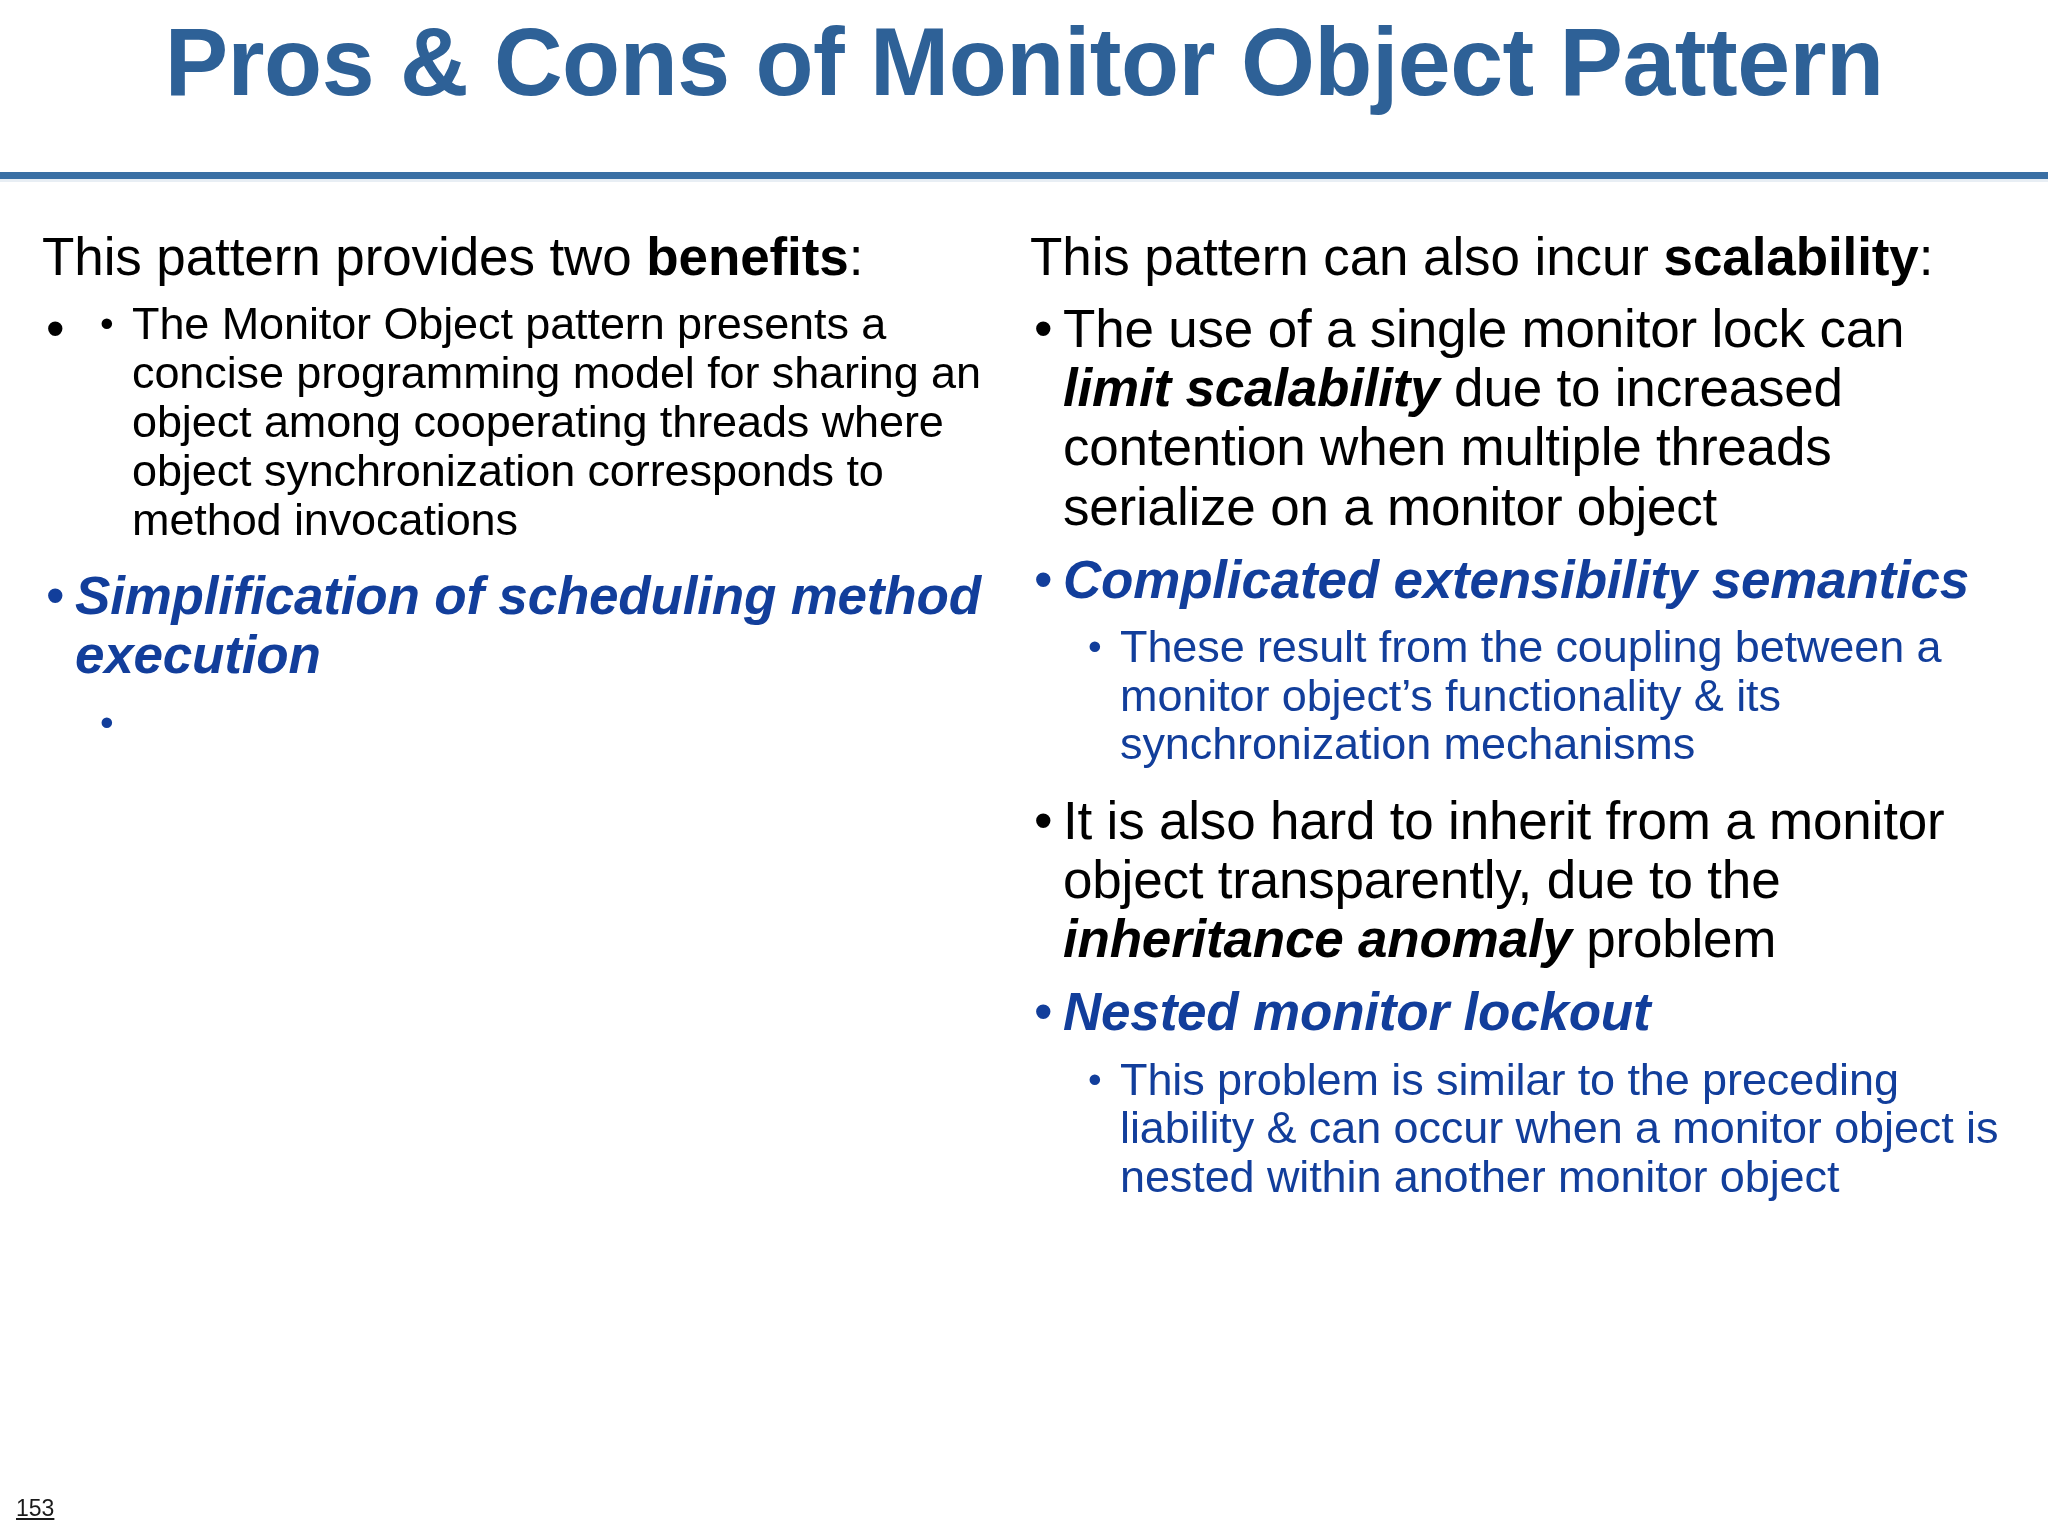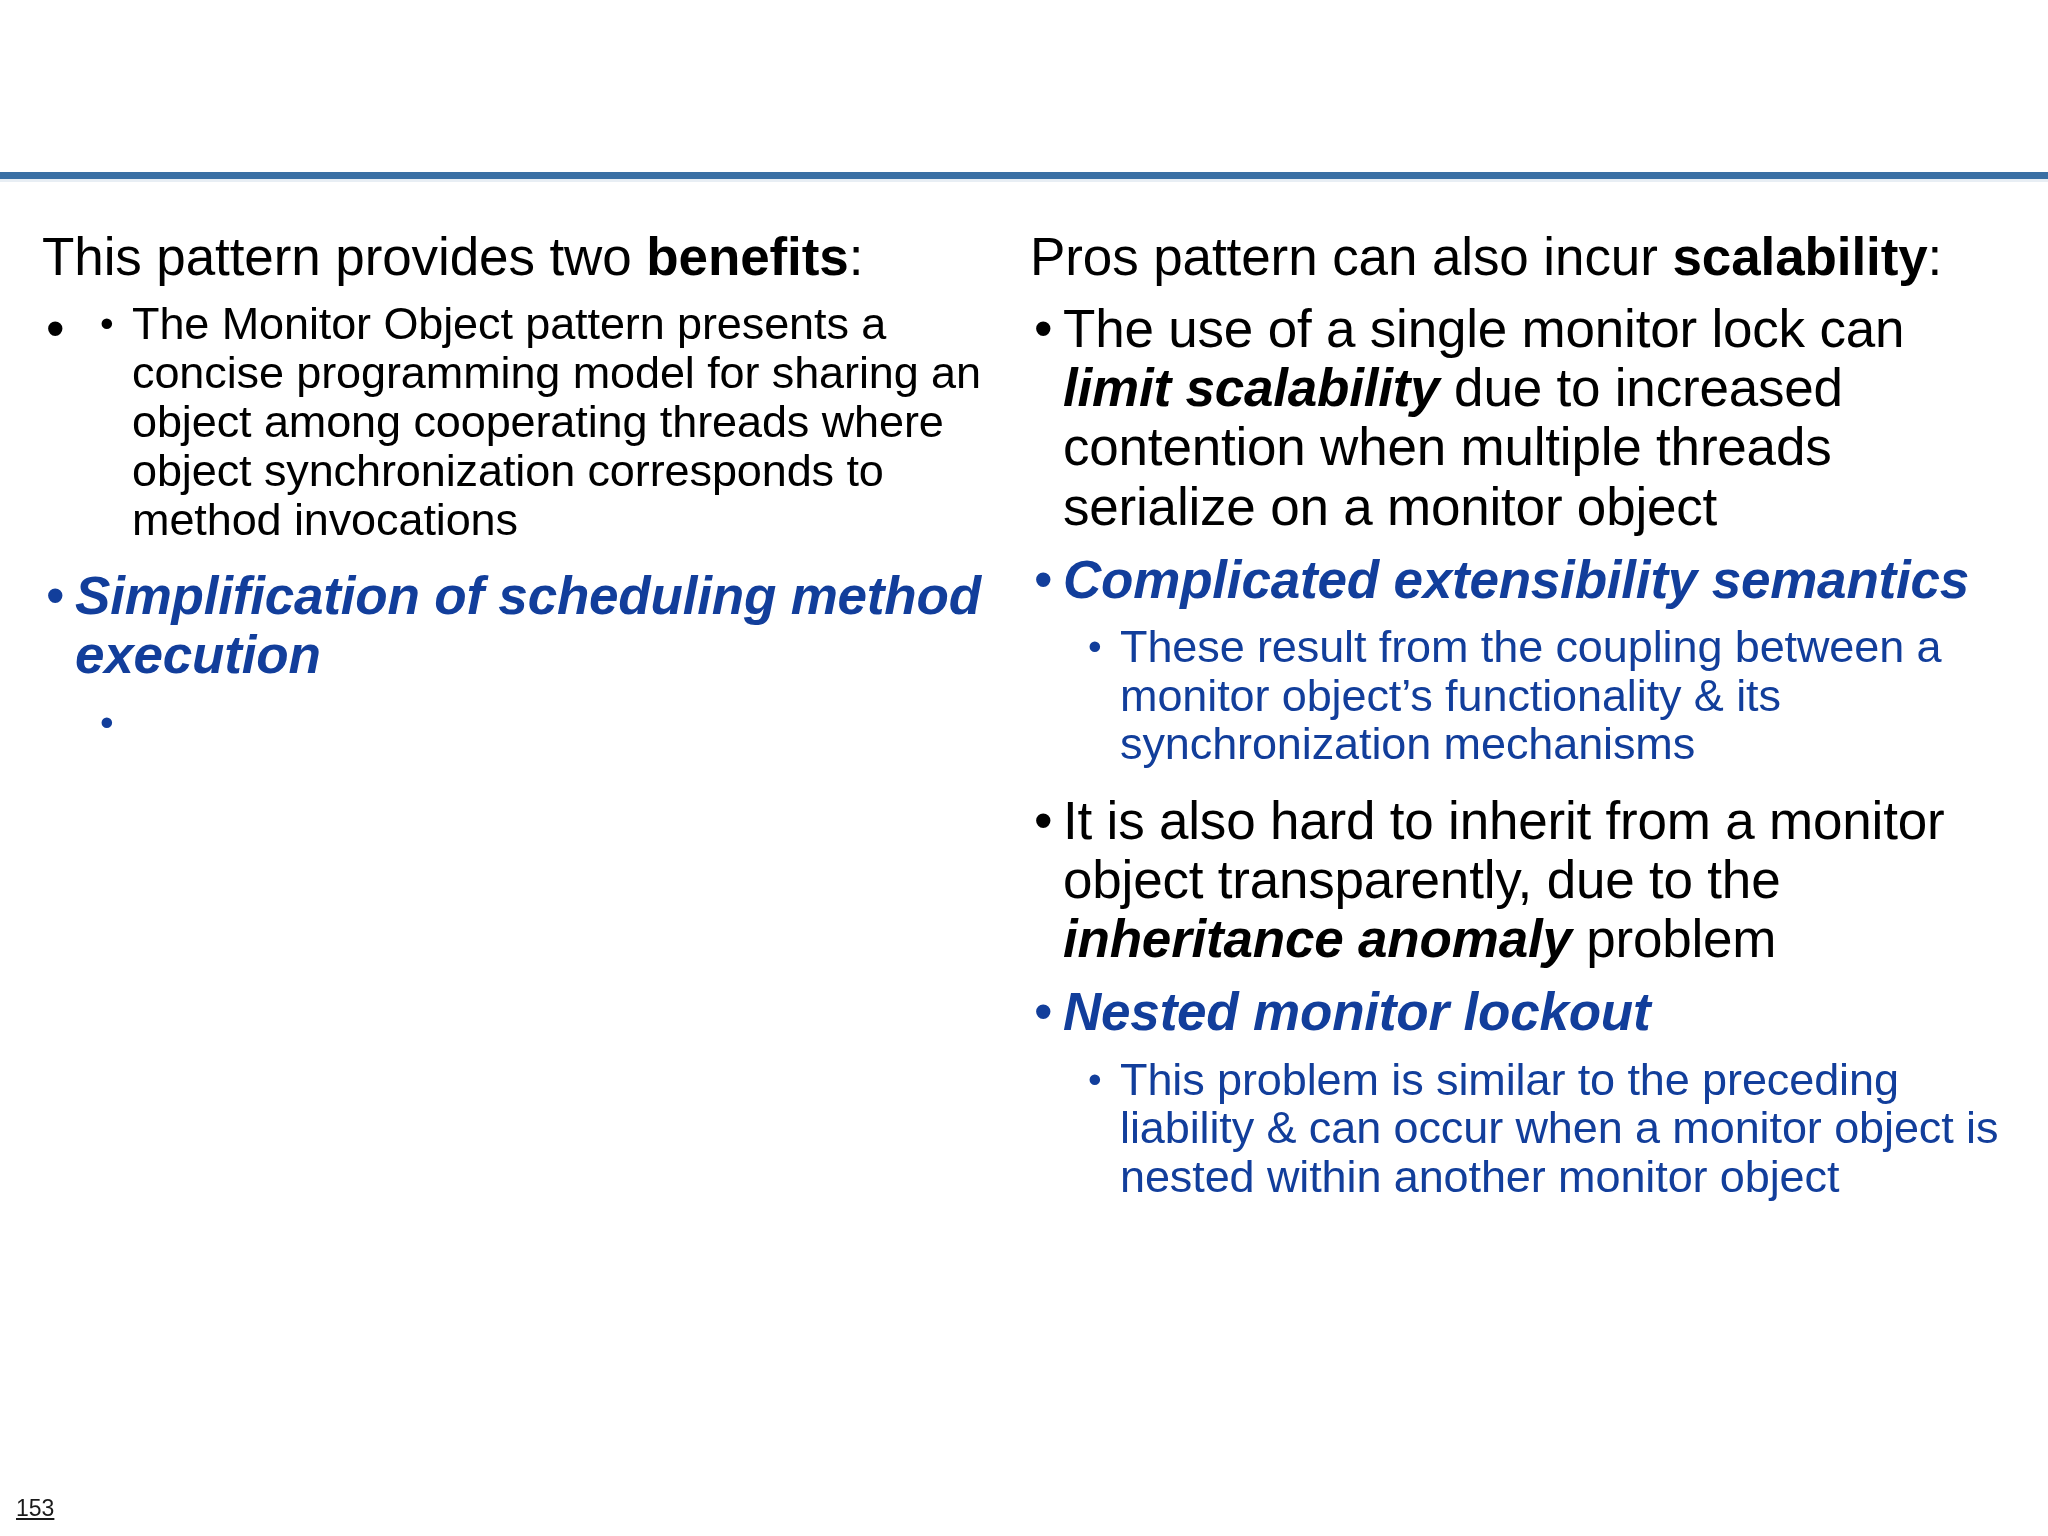--- a/index.html
+++ b/index.html
@@ -147,20 +147,23 @@
     font-size: 23px;
     color: #1a1a1a;
     text-decoration: underline;
   }
 </style>
 </head>
 <body>
 
 <div id="slide">
 
+  <div id="title-block">
+    <div id="slide-title">Pros &amp; Cons of Monitor Object Pattern</div>
+  </div>
   <div id="title-rule"></div>
   <div id="title-rule-lo"></div>
 
   <div id="body">
 
     <div class="column" id="col-left">
 
       <p class="lead"><span>This pattern provides two </span><b>benefits</b><span>:</span></p>
 
       <div class="l1 black gap-sm">
@@ -176,21 +179,21 @@
       </div>
 
       <div class="l2 blue">
         <span class="bullet">•</span>
       </div>
 
     </div>
 
     <div class="column" id="col-right">
 
-      <p class="lead"><span>Pros pattern can also incur </span><b>scalability</b><span>:</span></p>
+      <p class="lead"><span>This pattern can also incur </span><b>scalability</b><span>:</span></p>
 
       <div class="l1 plain black gap-sm">
         <span class="bullet">•</span><span>The use of a single monitor lock can </span><span class="bi">limit scalability</span><span> due to increased contention when multiple threads serialize on a monitor object</span>
       </div>
 
       <div class="l1 blue gap-sm">
         <span class="bullet">•</span><span>Complicated extensibility semantics</span>
       </div>
 
       <div class="l2 blue gap-md">

